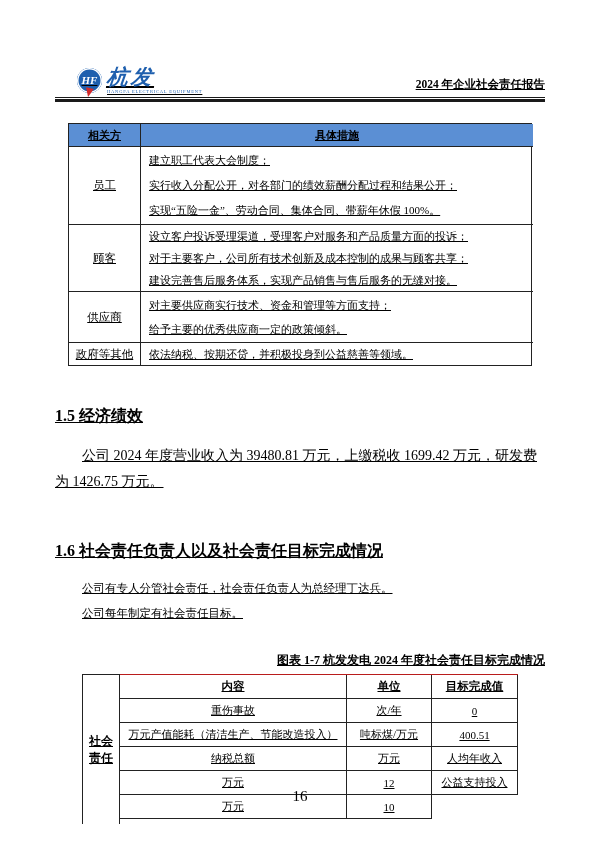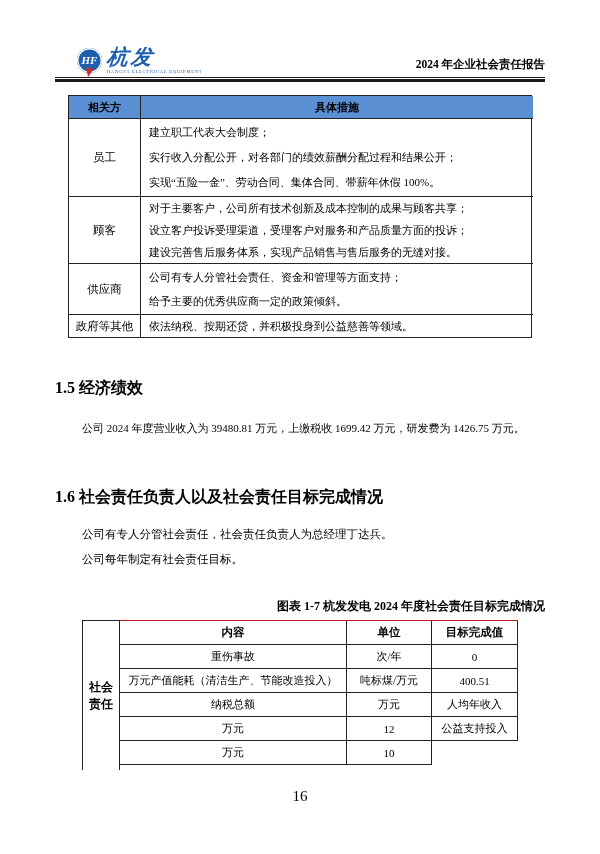--- a/index.html
+++ b/index.html
@@ -2,21 +2,21 @@
 <html><head>
 <meta charset="utf-8">
 <style>
   * { margin:0; padding:0; box-sizing:border-box; }
   html,body { background:#ffffff; }
   body {
     width:600px; height:854px; overflow:hidden; position:relative;
     font-family:"Liberation Serif","DejaVu Serif",serif;
     color:#000;
   }
-  .page { position:relative; width:600px; height:854px; padding:36px 55px 0 55px; }
+  .page { position:relative; width:600px; height:854px; padding:56px 55px 0 55px;text-decoration:underline; }
 
   
   .hdr { display:flex; justify-content:space-between; align-items:flex-end; height:38px; }
   .logo { display:flex; align-items:center; gap:5px; margin-left:22px; }
   .logo-circle {
     position:relative; width:25px; height:25px; border-radius:50%;
     background:#1E5FAE; display:flex; align-items:center; justify-content:center;
     box-shadow: inset 0 0 0 1.5px #fff, inset 0 0 0 4px #1E5FAE;
   }
   .logo-circle span { color:#fff; font-weight:bold; font-style:italic; font-size:11px; letter-spacing:0; }
@@ -29,38 +29,38 @@
   .logo-name {
     color:#1E5FAE; font-weight:bold; font-style:italic; font-size:21px;
     letter-spacing:3px; transform:skewX(-6deg);
   }
   .logo-tagline { color:#1E5FAE; font-size:4.5px; letter-spacing:0.8px; margin-top:2px; white-space:nowrap; }
   .doc-title { font-weight:bold; font-size:11.5px; padding-bottom:2px; }
   .hdr-rule-thin { border-top:1px solid #1A1A1A; margin-top:3px; }
   .hdr-rule-thick { height:3px; background:#1A1A1A; margin-top:1px; }
 
   
-  .t1 { width:464px; margin:13px 0 0 13px; display:grid; grid-template-columns:72px 392px;
+  .t1 { width:464px; margin:21px 0 0 13px; display:grid; grid-template-columns:72px 392px;
         border:1px solid #222; font-size:11px; }
   .t1-h { background:#5B8FD4; font-weight:bold; text-align:center; height:22px;
           display:flex; align-items:center; justify-content:center; }
   .t1-h.first { border-right:1px solid #222; }
   .t1-party { border-top:1px solid #222; border-right:1px solid #222;
               display:flex; align-items:center; justify-content:center; font-size:11.5px; }
   .t1-meas { border-top:1px solid #222; padding:2px 8px; display:flex; flex-direction:column; justify-content:center; }
   .r1 { height:78px; } .r1 .line { line-height:25px; }
   .r2 { height:67px; } .r2 .line { line-height:22px; }
   .r3 { height:51px; } .r3 .line { line-height:24px; }
   .r4 { height:23px; } .r4 .line { line-height:19px; }
 
   
   .sec-h { font-weight:bold; font-size:16px; }
   .sec-h.h15 { margin-top:40px; }
   .sec-h.h16 { margin-top:46px; }
-  .para { font-size:11px; line-height:26px; margin-top:16px; text-indent:27px; width:490px; }
+  .para { font-size:14px; line-height:26px; margin-top:16px; text-indent:27px; width:490px; }
   .para2 { font-size:11.5px; line-height:25px; margin-top:14px; }
   .para2 div { text-indent:27px; }
 
   
   .cap { text-align:right; font-weight:bold; font-size:12px; margin-top:26px; }
   .t2wrap { display:flex; margin:5px 0 0 27px; width:436px; align-items:flex-start; }
   .t2-label {
     width:38px; height:150px; border:1px solid #222; border-bottom:none;
     display:flex; flex-direction:column; justify-content:center; align-items:center;
     font-weight:bold; font-size:12px;
@@ -100,28 +100,28 @@
 
     <div class="t1-party r1">员工</div>
     <div class="t1-meas r1">
       <div class="line">建立职工代表大会制度；</div>
       <div class="line">实行收入分配公开，对各部门的绩效薪酬分配过程和结果公开；</div>
       <div class="line">实现“五险一金”、劳动合同、集体合同、带薪年休假 100%。</div>
     </div>
 
     <div class="t1-party r2">顾客</div>
     <div class="t1-meas r2">
+      <div class="line">设立客户投诉受理渠道，受理客户对服务和产品质量方面的投诉；</div>
       <div class="line">对于主要客户，公司所有技术创新及成本控制的成果与顾客共享；</div>
-      <div class="line">设立客户投诉受理渠道，受理客户对服务和产品质量方面的投诉；</div>
       <div class="line">建设完善售后服务体系，实现产品销售与售后服务的无缝对接。</div>
     </div>
 
     <div class="t1-party r3">供应商</div>
     <div class="t1-meas r3">
-      <div class="line">公司有专人分管社会责任、资金和管理等方面支持；</div>
+      <div class="line">对主要供应商实行技术、资金和管理等方面支持；</div>
       <div class="line">给予主要的优秀供应商一定的政策倾斜。</div>
     </div>
 
     <div class="t1-party r4">政府等其他</div>
     <div class="t1-meas r4">
       <div class="line">依法纳税、按期还贷，并积极投身到公益慈善等领域。</div>
     </div>
   </div>
 
   <div class="sec-h h15">1.5 经济绩效</div>

